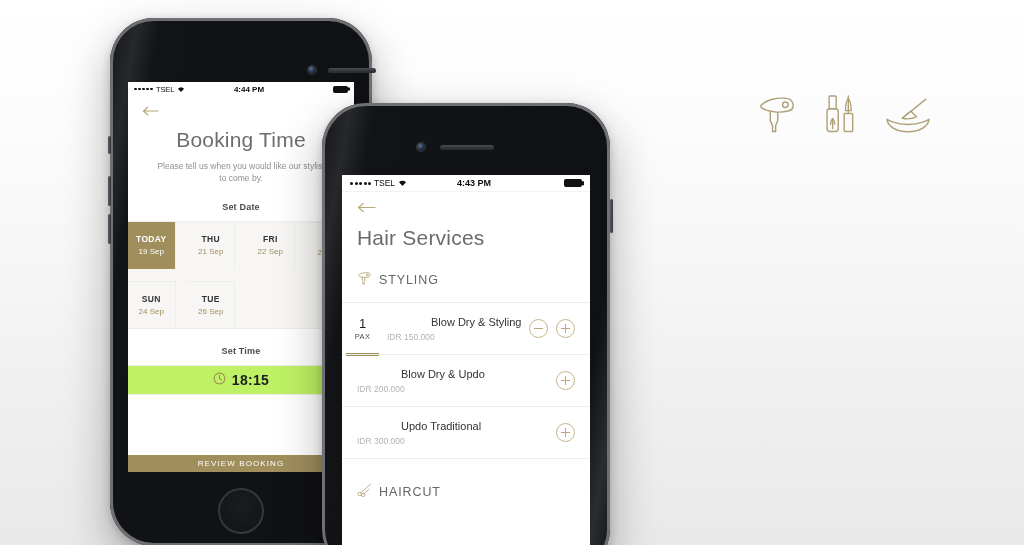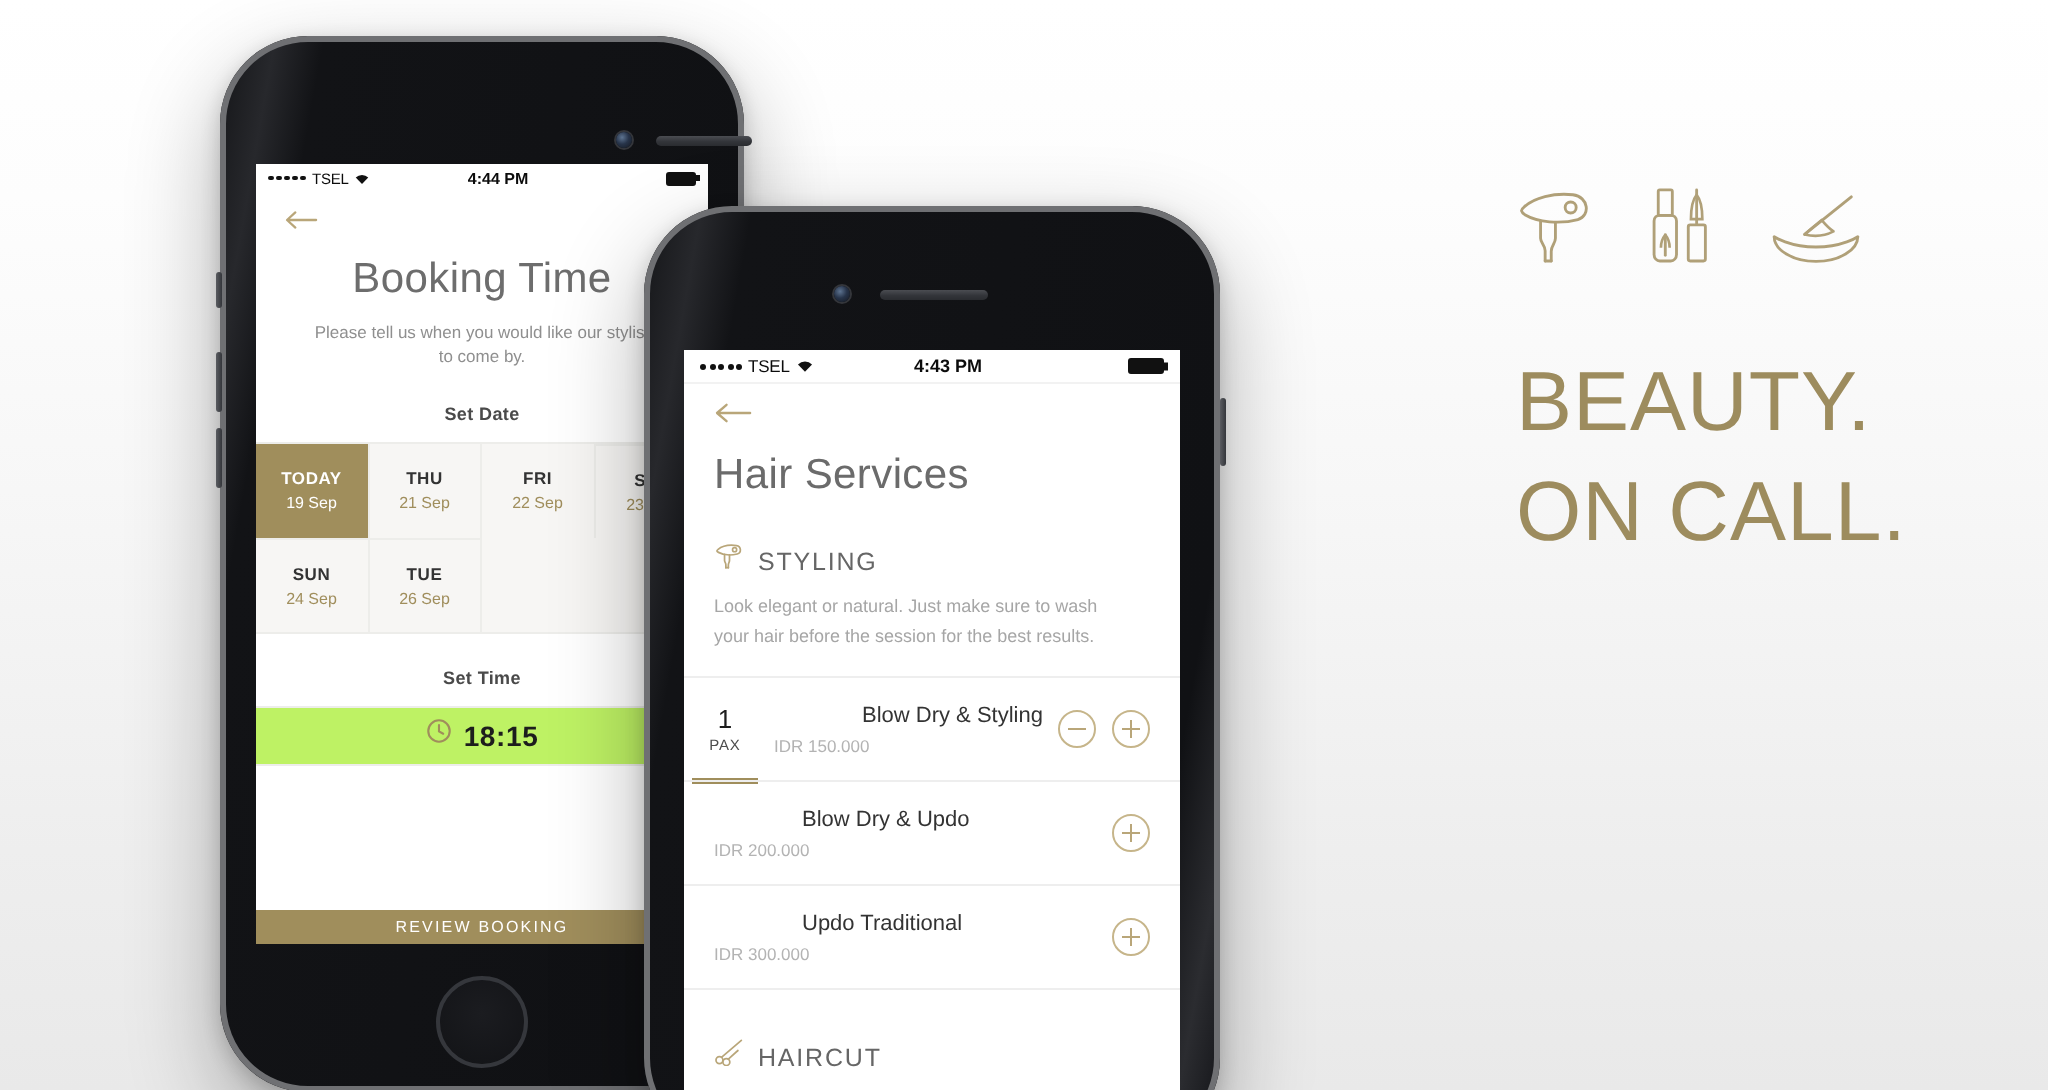--- a/index.html
+++ b/index.html
@@ -145,20 +145,21 @@
     letter-spacing: 0.2px;
   }
 
   .date-grid {
     display: grid;
     grid-template-columns: repeat(4, 1fr);
     margin-top: 9px;
     background: #f7f6f4;
     border-top: 1px solid #ededea;
     border-bottom: 1px solid #ededea;
+    gap: 12px;
   }
   .date-cell {
     height: 47px;
     display: flex;
     flex-direction: column;
     align-items: center;
     justify-content: center;
     gap: 3px;
     border-right: 1px solid #ededea;
     cursor: pointer;
@@ -445,21 +446,20 @@
             <svg width="15" height="14" viewBox="0 0 18 17">
               <path d="M2.2 4.6 C4.8 2.5 9.5 1.6 13.6 2.2 C16.4 2.6 16.8 6.6 14 7.3 C10.2 8.2 5.4 7.8 2.6 6.3 C1.5 5.8 1.4 5.2 2.2 4.6 Z" fill="none" stroke="#b9a679" stroke-width="1.05" stroke-linejoin="round"></path>
               <circle cx="12.4" cy="4.7" r="1.25" fill="none" stroke="#b9a679" stroke-width="1"></circle>
               <path d="M6.3 7.5 L6.3 11.2 C6.3 12.1 7.1 12.7 7.1 13.8 L7.1 15.6" fill="none" stroke="#b9a679" stroke-width="1.05" stroke-linecap="round"></path>
               <path d="M9.3 7.8 L9.3 11.2 C9.3 12.3 8.6 12.9 8.6 13.9 L8.6 15.6" fill="none" stroke="#b9a679" stroke-width="1.05" stroke-linecap="round"></path>
               <path d="M7.1 15.6 L8.6 15.6" fill="none" stroke="#b9a679" stroke-width="1.05" stroke-linecap="round"></path>
             </svg>
           </span>
           <span class="cat-name">STYLING</span>
         </div>
-        <div class="cat-desc">Look elegant or natural. Just make sure to wash your hair before the session for the best results.</div>
 
         <div class="svc-list">
 
           <div class="svc-row">
             <div class="svc-qty">
               <span class="qty-num">1</span>
               <span class="qty-unit">PAX</span>
               <span class="qty-bar"></span>
             </div>
             <div class="svc-info">
@@ -537,19 +537,15 @@
       <span>
         <svg width="48" height="38" viewBox="0 0 50 40">
           <path d="M3 24.6 C3 24.6 11 30 25 30 C39 30 47 24.6 47 24.6" fill="none" stroke="#b0a078" stroke-width="1.5" stroke-linecap="round"></path>
           <path d="M3 24.6 C3 31.6 12.8 37.6 25 37.6 C37.2 37.6 47 31.6 47 24.6" fill="none" stroke="#b0a078" stroke-width="1.5"></path>
           <path d="M19 23.4 L43.6 3.6" fill="none" stroke="#b0a078" stroke-width="1.5" stroke-linecap="round"></path>
           <path d="M19 23.4 C19 23.4 22.8 20 28 15.8 C30.2 18.4 32.2 20.4 34.2 21.8 C29.6 24.2 23.8 24.6 19 23.4 Z" fill="none" stroke="#b0a078" stroke-width="1.4" stroke-linejoin="round"></path>
         </svg>
       </span>
     </div>
 
-    <div class="brand-text">
-      <span class="brand-line">BEAUTY.</span>
-      <span class="brand-line">ON CALL.</span>
-    </div>
   </div>
 
 </div>
 
 </body></html>

